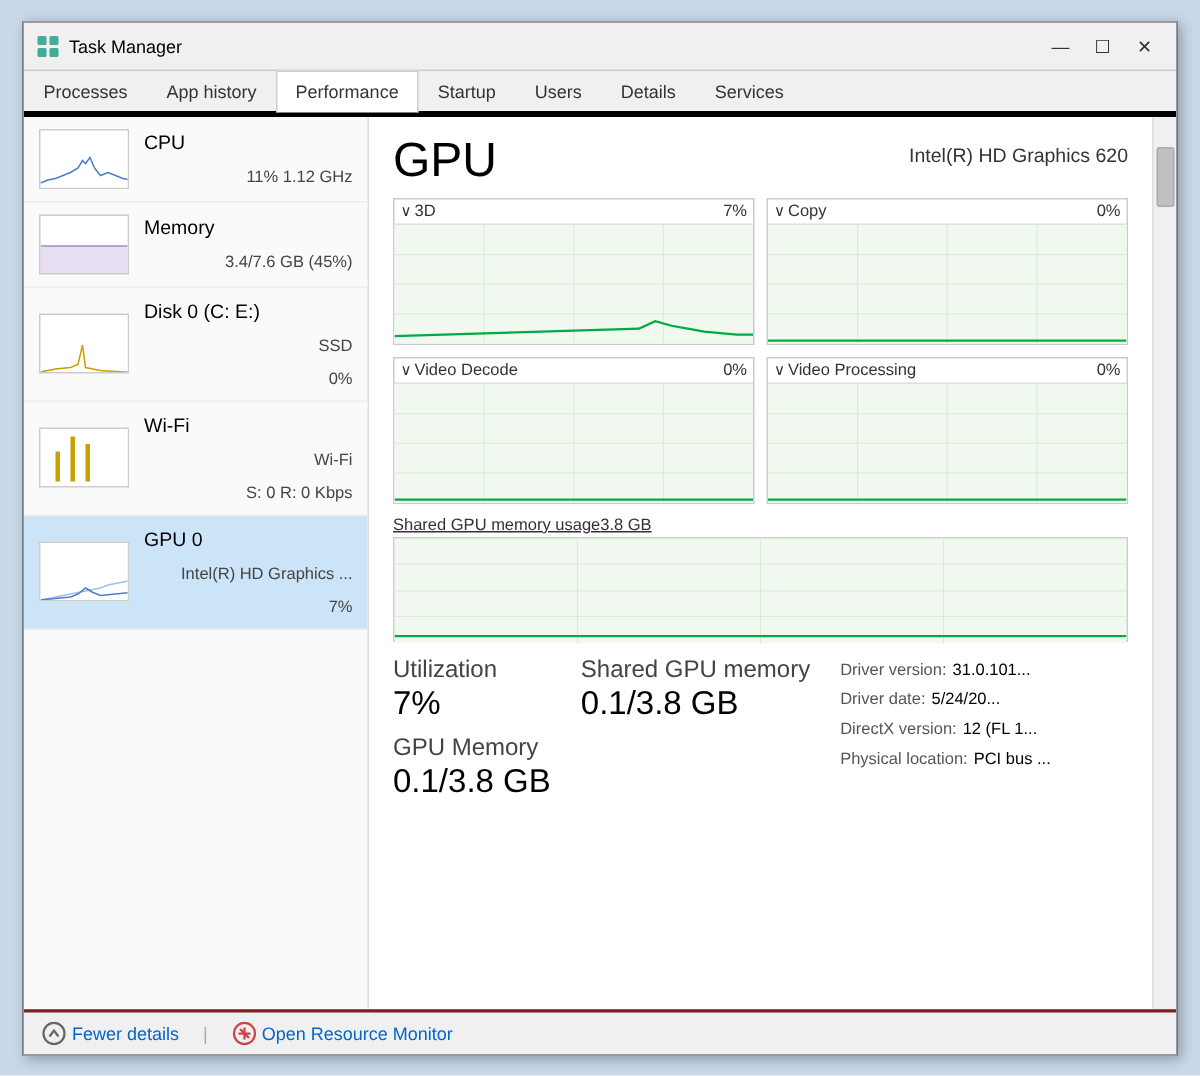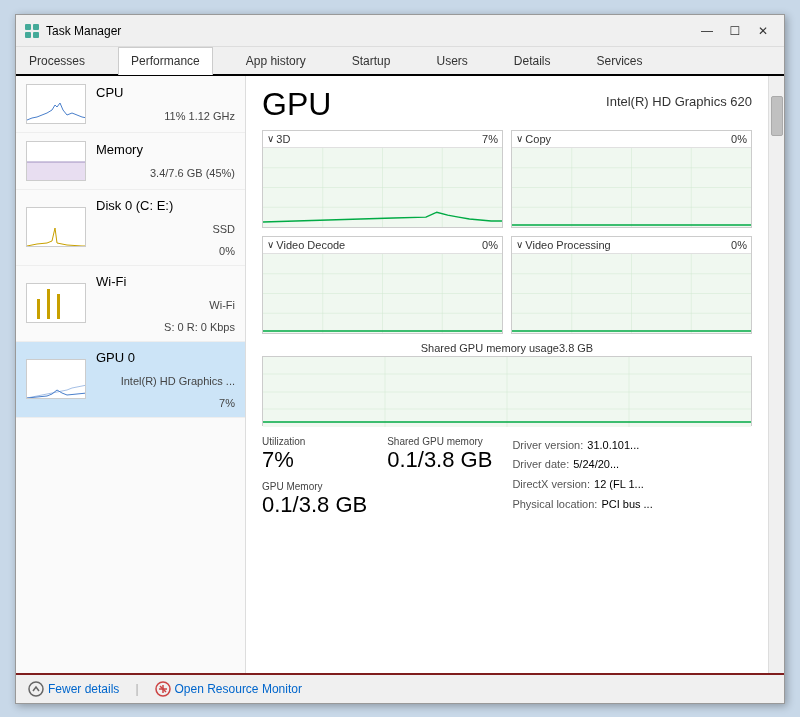--- a/index.html
+++ b/index.html
@@ -69,22 +69,21 @@
     }
     .menu-item {
       padding: 3px 8px;
       font-size: 12px;
       cursor: pointer;
       color: #000;
     }
     .tab-bar {
       display: flex;
       background: #f0f0f0;
-      border-bottom: 2px solid #000000;
-      gap: 20px;
+      border-bottom: 4px solid #000000;
     }
     .tab {
       padding: 6px 12px;
       font-size: 12px;
       cursor: pointer;
       border: 1px solid transparent;
       border-bottom: none;
       color: #333;
       background: transparent;
     }
@@ -180,33 +179,34 @@
       height: 80px;
       background: #f8f8f8;
       position: relative;
       border-top: 1px solid #e0e0e0;
     }
     .shared-mem-section {
       margin-bottom: 10px;
     }
     .shared-mem-label {
       display: flex;
-      justify-content: center;
+      justify-content: flex-start;
       font-size: 11px;
       color: #333;
       margin-bottom: 2px;
+      text-decoration: underline;
     }
     .shared-mem-chart {
       height: 70px;
       border: 1px solid #ccc;
       background: #f8f8f8;
       position: relative;
     }
     .stat-block { }
-    .stat-label { font-size: 10px; color: #444; }
+    .stat-label { font-size: 16px; color: #444; }
     .stat-value { font-size: 22px; font-weight: 300; color: #000; line-height: 1.2; }
     .driver-info {
       font-size: 11px;
       color: #333;
       line-height: 1.8;
     }
     .driver-info-row {
       display: flex;
       gap: 4px;
     }
@@ -287,22 +287,22 @@
     <div class="title-controls">
       <button class="title-btn">—</button>
       <button class="title-btn">☐</button>
       <button class="title-btn close">✕</button>
     </div>
   </div>
 
 
   <div class="tab-bar">
     <div class="tab">Processes</div>
+    <div class="tab">App history</div>
     <div class="tab active">Performance</div>
-    <div class="tab">App history</div>
     <div class="tab">Startup</div>
     <div class="tab">Users</div>
     <div class="tab">Details</div>
     <div class="tab">Services</div>
   </div>
 
   <div class="content">
 
     <div class="sidebar">
 

